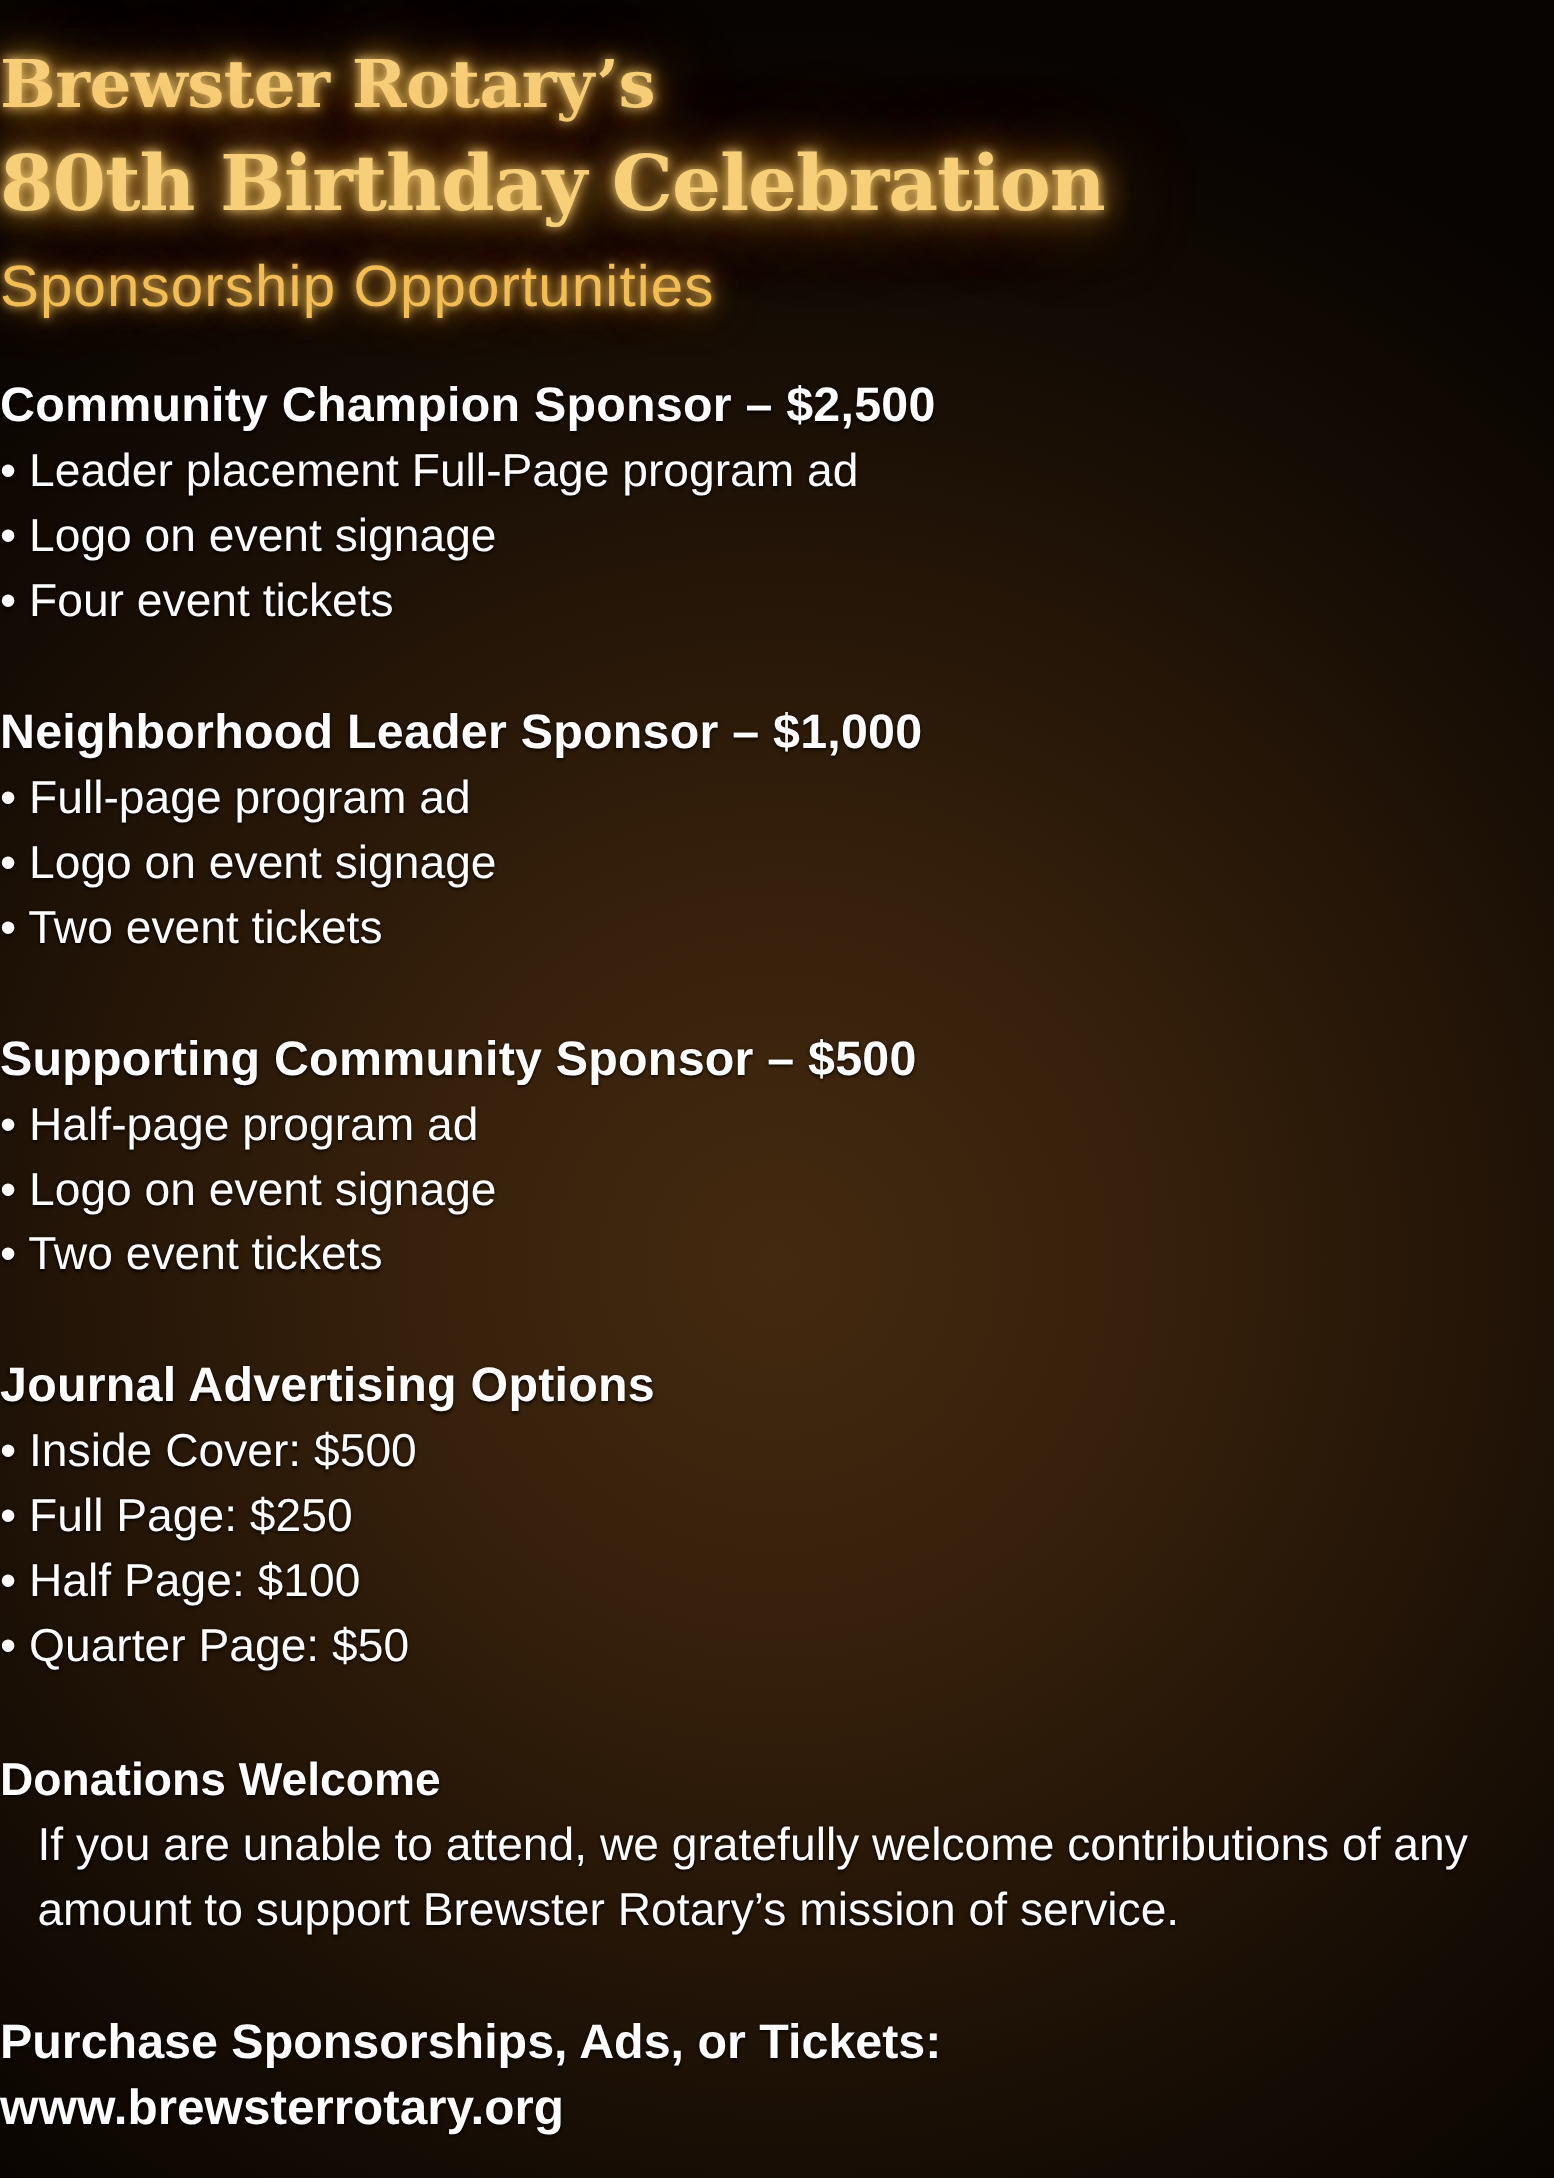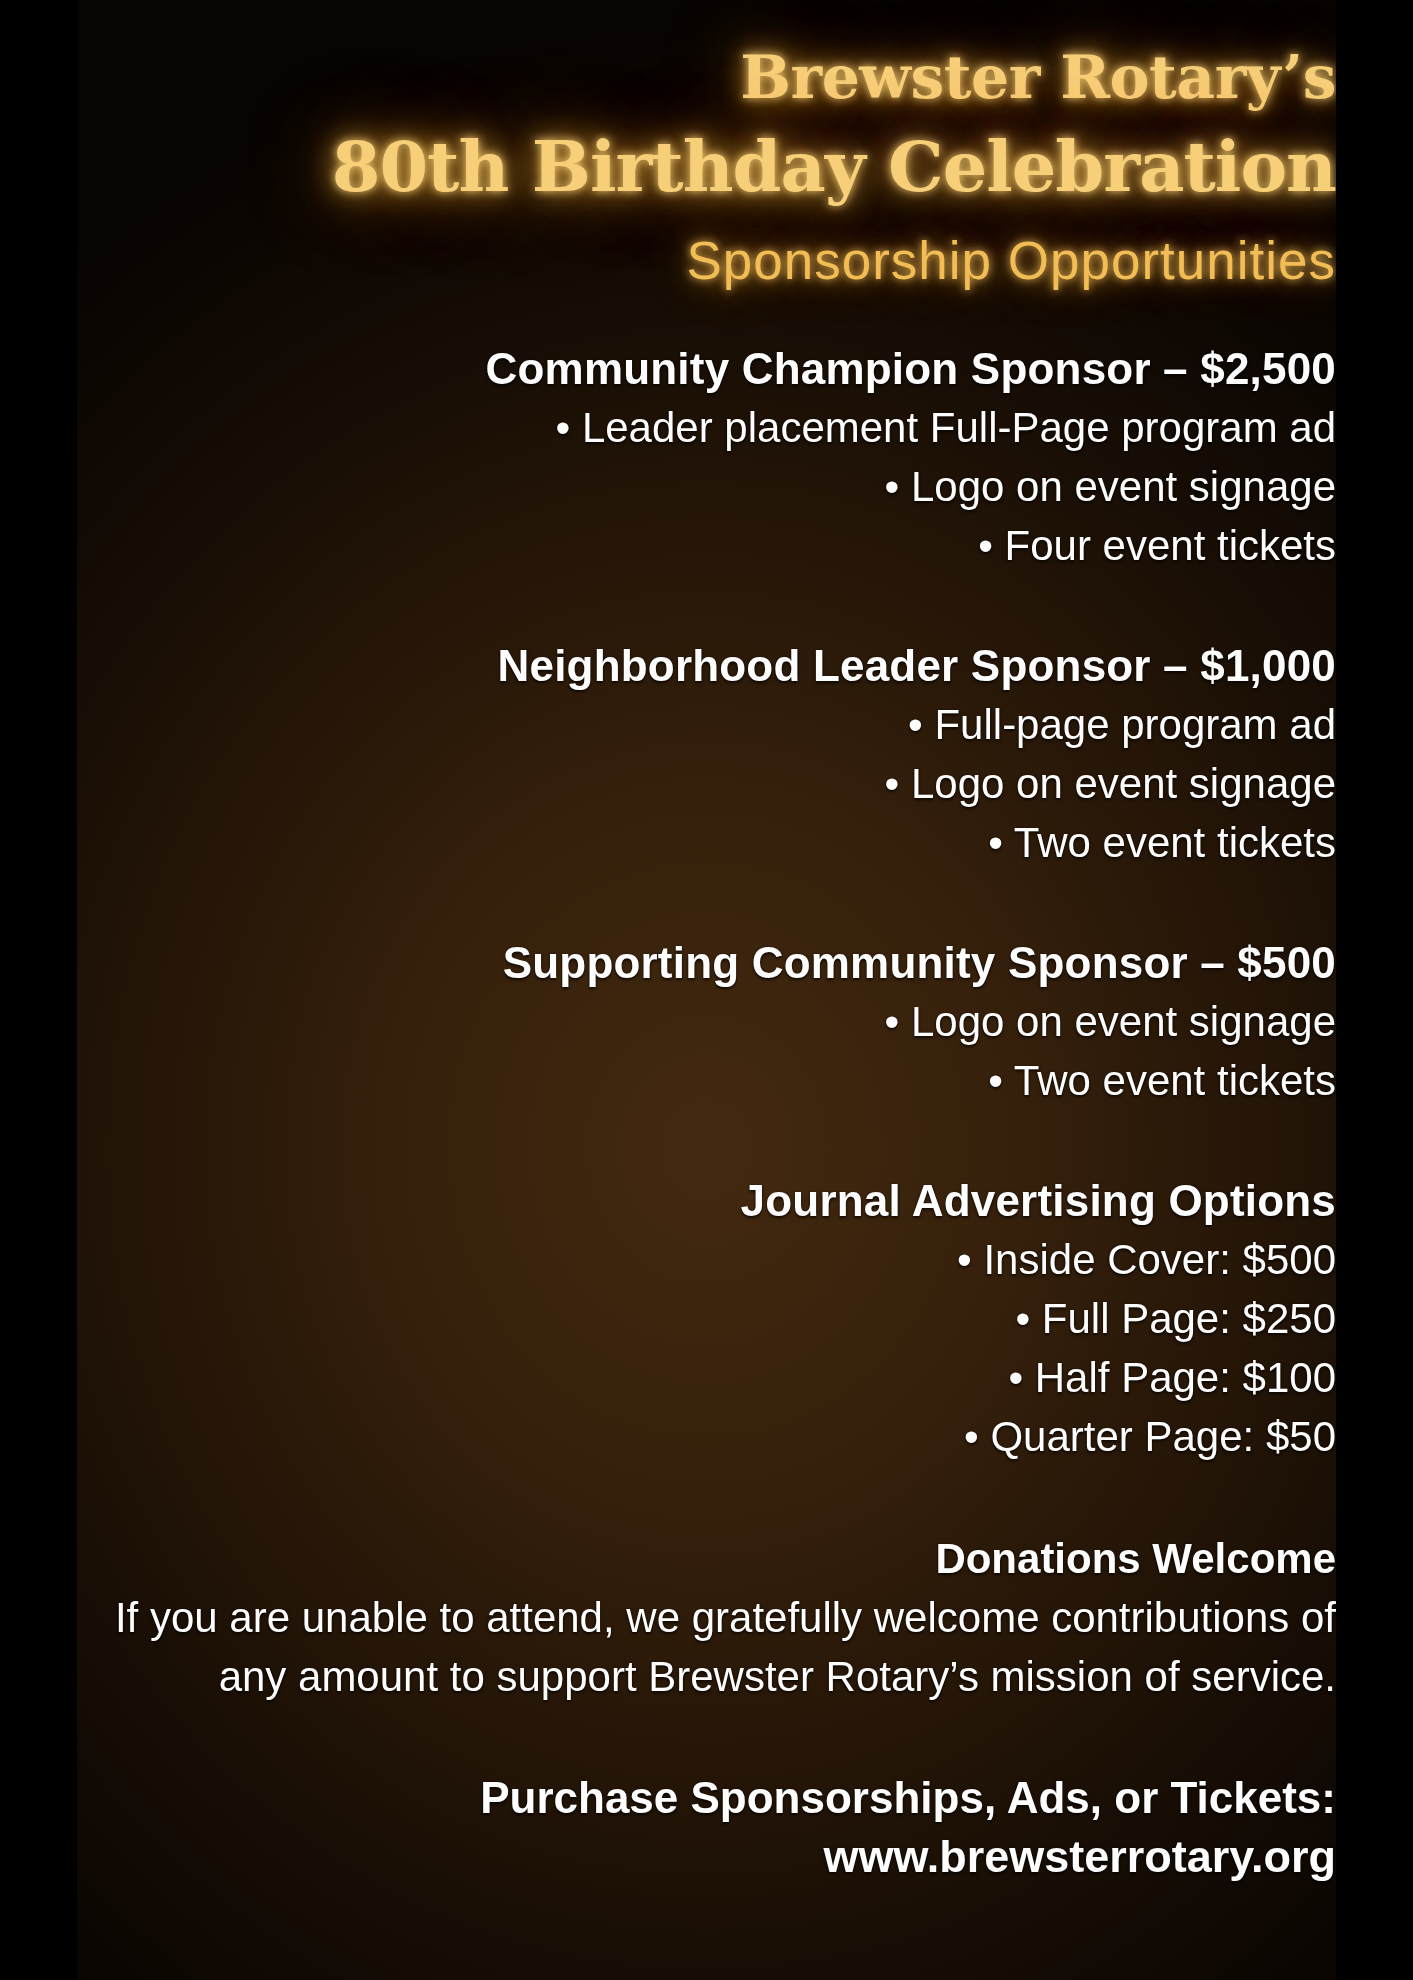--- a/index.html
+++ b/index.html
@@ -3,25 +3,25 @@
 <meta charset="utf-8">
 <title>Brewster Rotary's 80th Birthday Celebration – Sponsorship Opportunities</title>
 <style>
   html, body {
     margin: 0;
     padding: 0;
     background: #000;
   }
   .poster {
     position: relative;
-    width: 1259px;
+    width: 1413px;
     height: 1980px;
     margin: 0 auto;
     overflow: hidden;
-    text-align: right;
+    text-align: left;
     font-family: "Liberation Sans", sans-serif;
     background:
       radial-gradient(ellipse 82% 58% at 50% 58%,
         #43290f 0%,
         #37210c 28%,
         #241507 55%,
         #130b04 78%,
         #0a0502 95%,
         #070402 100%);
   }
@@ -129,20 +129,21 @@
 
   <div class="tier">
     <h2 class="tier-heading">Neighborhood Leader Sponsor – $1,000</h2>
     <div class="bullet">• Full-page program ad</div>
     <div class="bullet">• Logo on event signage</div>
     <div class="bullet">• Two event tickets</div>
   </div>
 
   <div class="tier">
     <h2 class="tier-heading">Supporting Community Sponsor – $500</h2>
+    <div class="bullet">• Half-page program ad</div>
     <div class="bullet">• Logo on event signage</div>
     <div class="bullet">• Two event tickets</div>
   </div>
 
   <div class="tier">
     <h2 class="tier-heading">Journal Advertising Options</h2>
     <div class="bullet">• Inside Cover: $500</div>
     <div class="bullet">• Full Page: $250</div>
     <div class="bullet">• Half Page: $100</div>
     <div class="bullet">• Quarter Page: $50</div>

